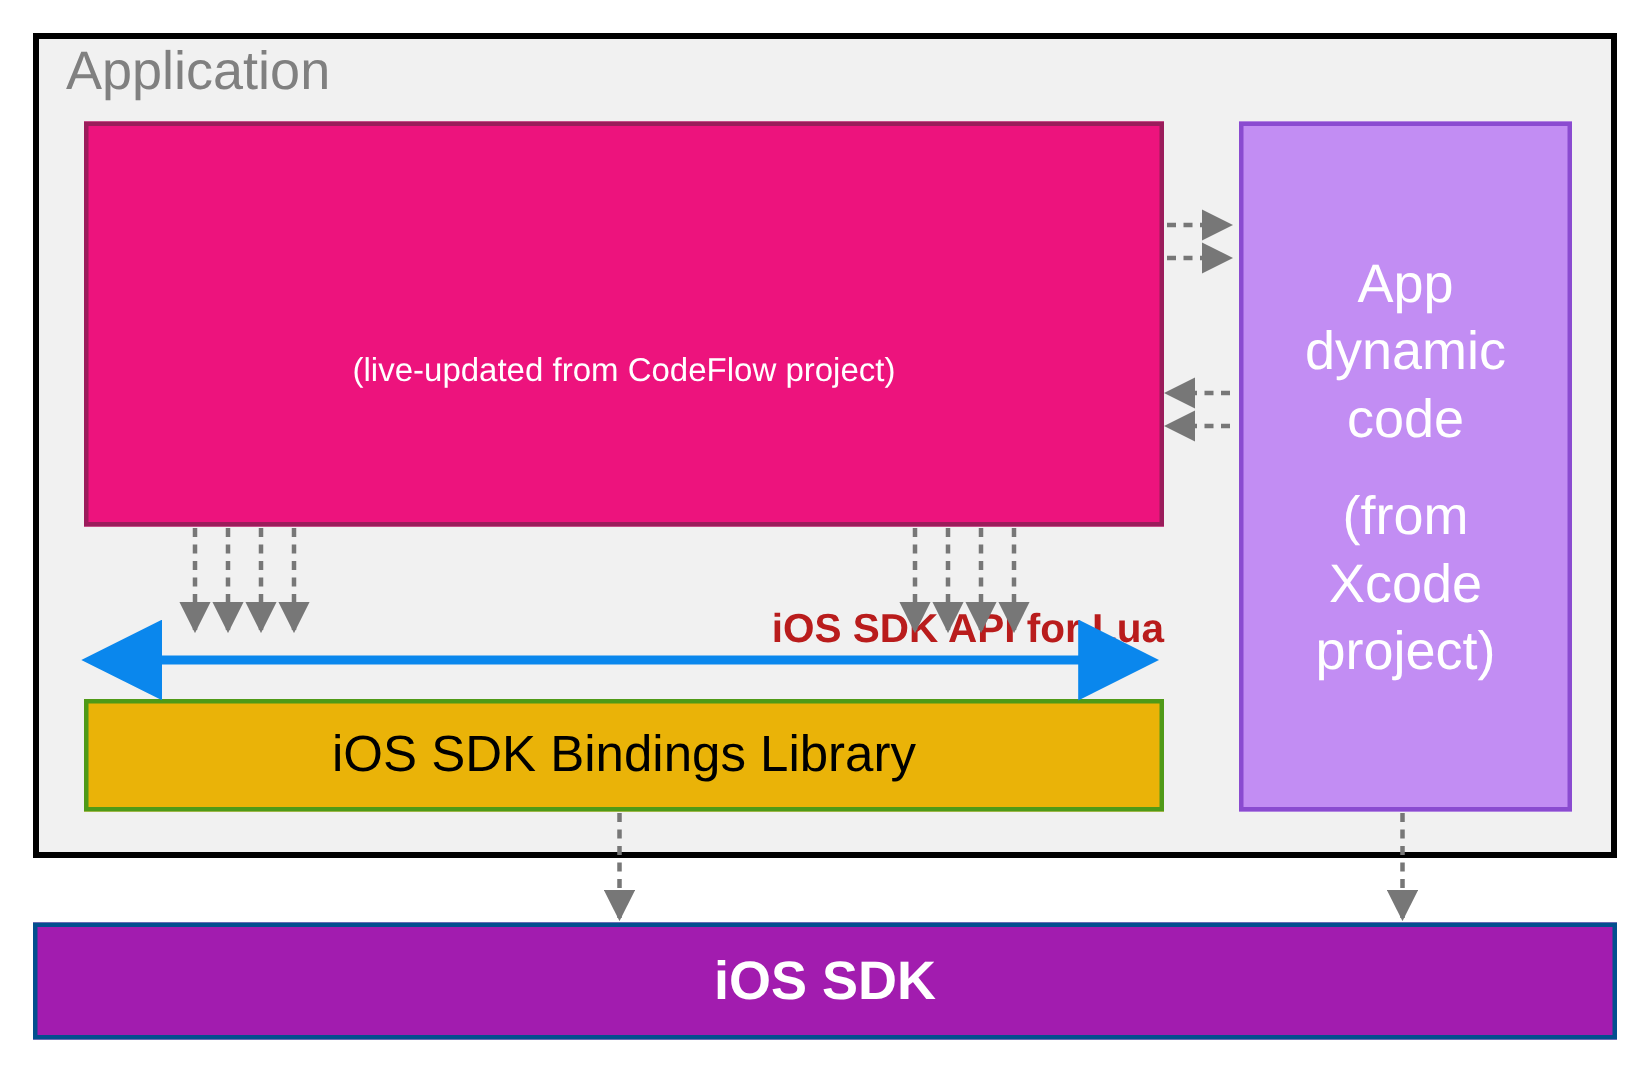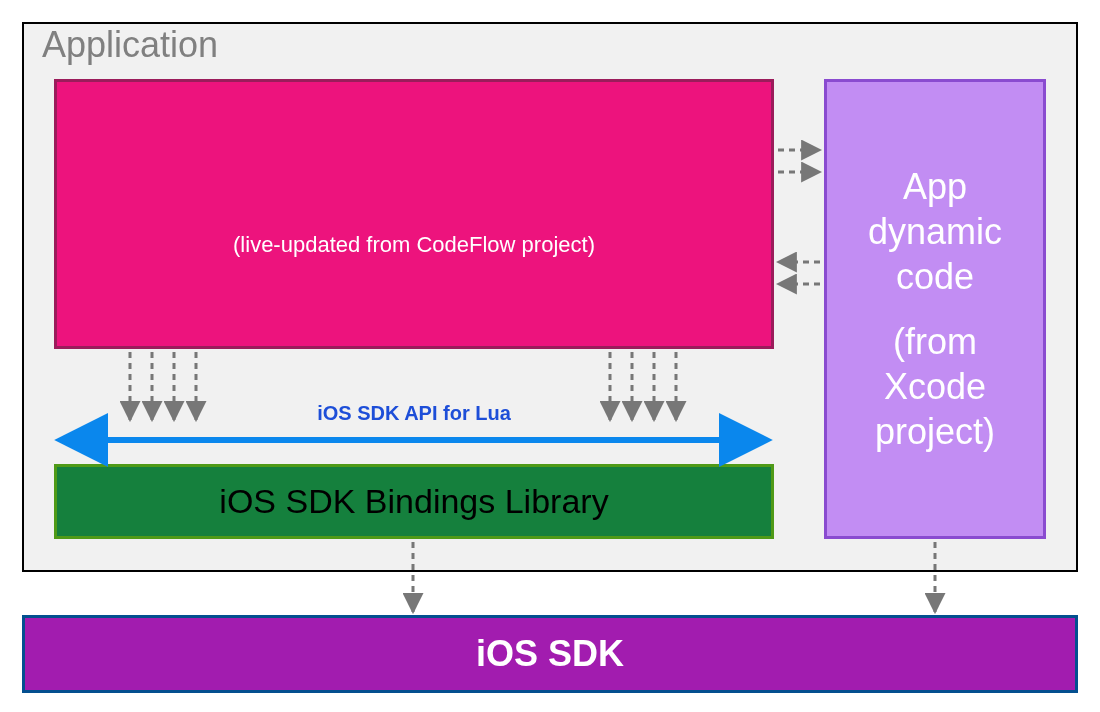--- a/index.html
+++ b/index.html
@@ -15,21 +15,21 @@
     width: 1100px;
     height: 712px;
   }
   .app-box {
     position: absolute;
     left: 22px;
     top: 22px;
     width: 1056px;
     height: 550px;
     background: #f1f1f1;
-    border: 2px solid #000000;
+    border: 4px solid #000000;
     box-sizing: border-box;
   }
   .app-title {
     position: absolute;
     left: 18px;
     top: 0px;
     font-size: 36px;
     color: #808080;
     font-weight: 400;
   }
@@ -87,32 +87,32 @@
     font-size: 36px;
     font-weight: 400;
     line-height: 1.25;
     margin-top: 8px;
   }
   .api-label {
     position: absolute;
     left: 30px;
     width: 720px;
     top: 378px;
-    text-align: center;
-    font-size: 20px;
+    text-align: right;
+    font-size: 27px;
     font-weight: 600;
-    color: #1d4ed8;
+    color: #b91c1c;
   }
   .bindings-box {
     position: absolute;
     left: 30px;
     top: 440px;
     width: 720px;
     height: 75px;
-    background: #15803d;
+    background: #eab308;
     border: 3px solid #4f9a17;
     box-sizing: border-box;
     display: flex;
     align-items: center;
     justify-content: center;
     color: #000000;
     font-size: 34px;
     font-weight: 500;
   }
   .sdk-box {

